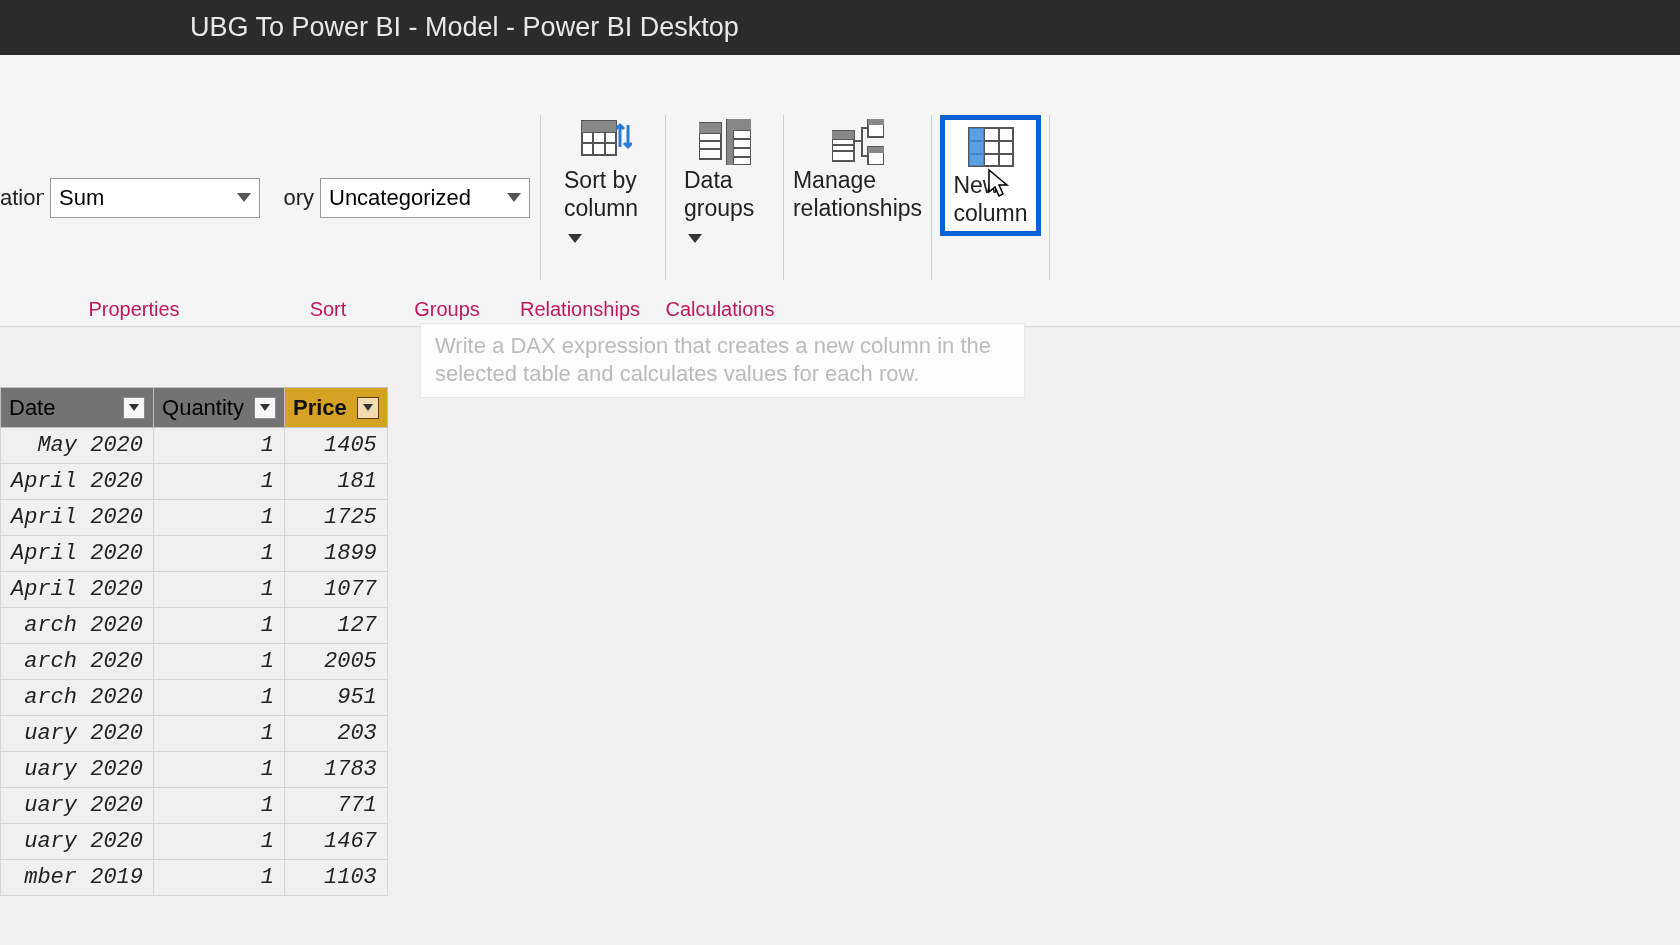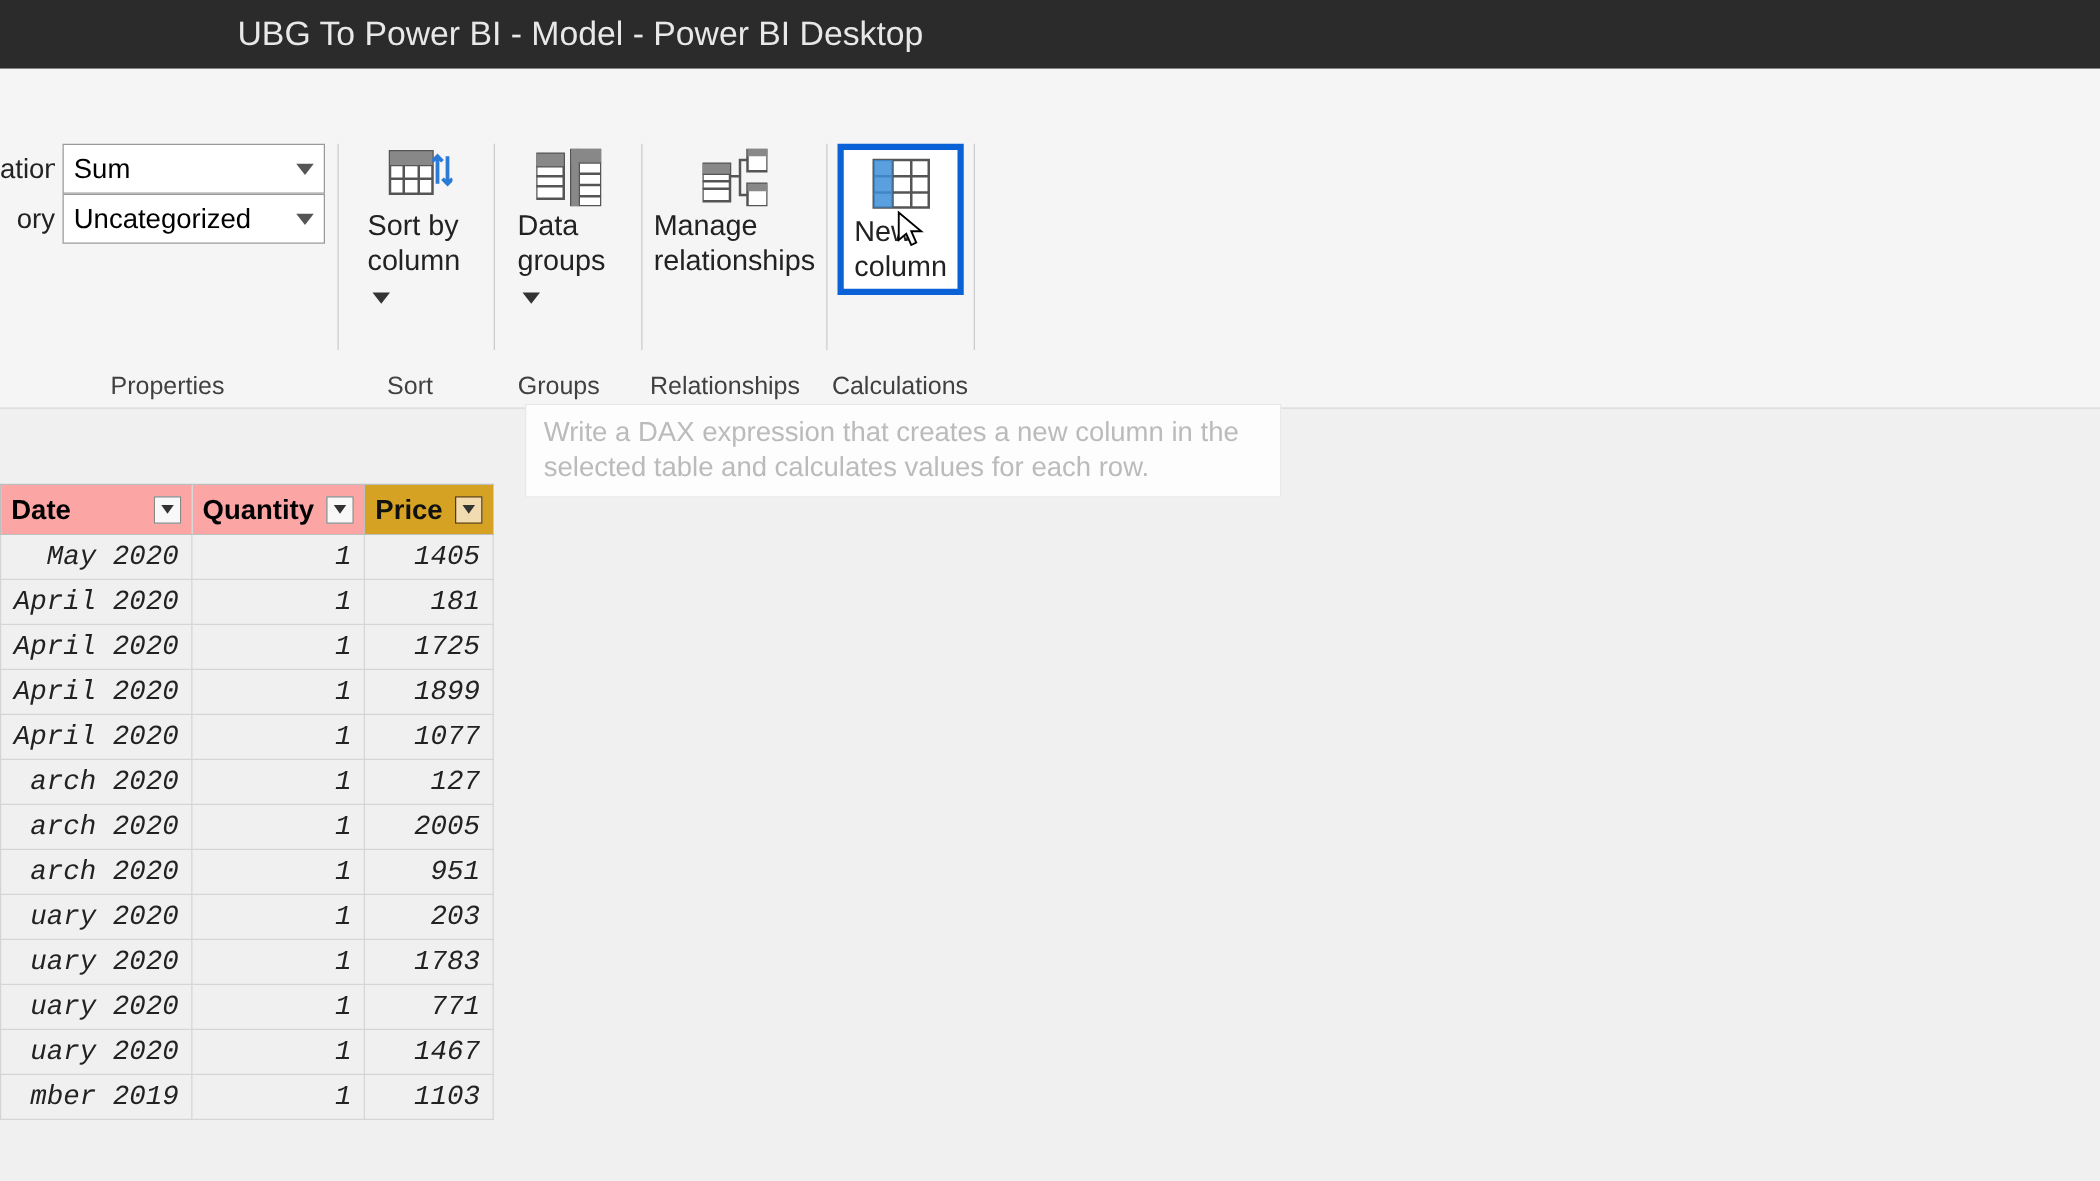--- a/index.html
+++ b/index.html
@@ -29,21 +29,22 @@
       position: relative;
       height: 272px;
     }
     .ribbon-row {
       display: flex;
       align-items: flex-start;
       height: 100%;
     }
     .properties-block {
       display: flex;
-      flex-direction: column;
+      flex-direction: row;
+      gap: 10px;
       padding: 0 10px 0 0;
       border-right: 1px solid #ccc;
       height: 165px;
       margin-right: 5px;
     }
     .prop-row {
       display: flex;
       align-items: center;
       gap: 6px;
     }
@@ -111,21 +112,21 @@
       display: inline-block;
       margin-left: 4px;
     }
     .group-labels {
       position: absolute;
       bottom: 5px;
       left: 0;
       right: 0;
       display: flex;
       font-size: 20px;
-      color: #404040;
+      color: #be185d;
     }
     .gl {
       text-align: center;
     }
     .tooltip {
       position: absolute;
       top: 268px;
       left: 420px;
       width: 605px;
       background: #fdfdfd;
@@ -138,24 +139,24 @@
     }
     .data-area {
       padding-top: 60px;
       padding-left: 0;
     }
     table.data-grid {
       border-collapse: collapse;
       font-size: 22px;
     }
     .data-grid th {
-      background: #fca5a5;
+      background: #737373;
       border: 1px solid #bfbfbf;
       padding: 6px 8px;
-      font-weight: 700;
+      font-weight: 400;
       text-align: left;
       position: relative;
       height: 40px;
     }
     .data-grid th.selected {
       background: #d6a224;
       color: #111;
       font-weight: 700;
     }
     .header-flex {

